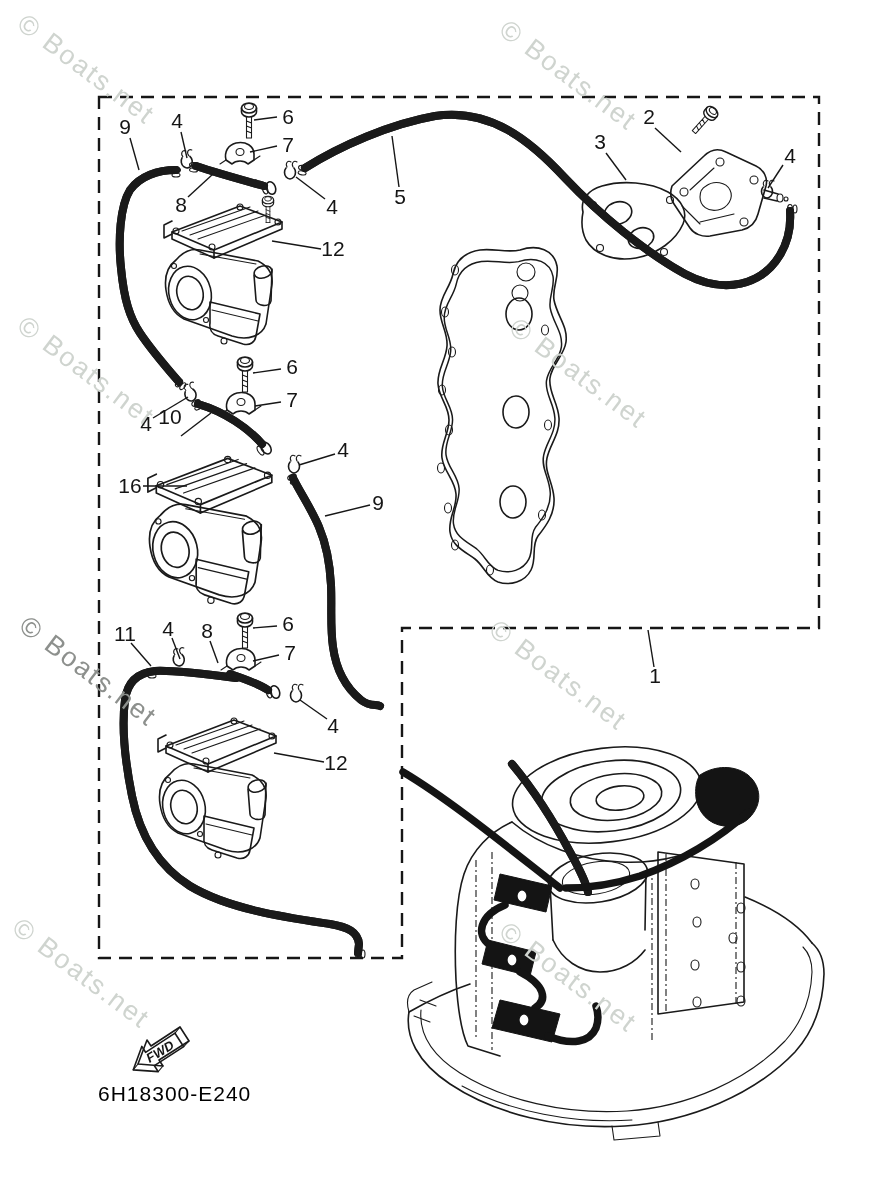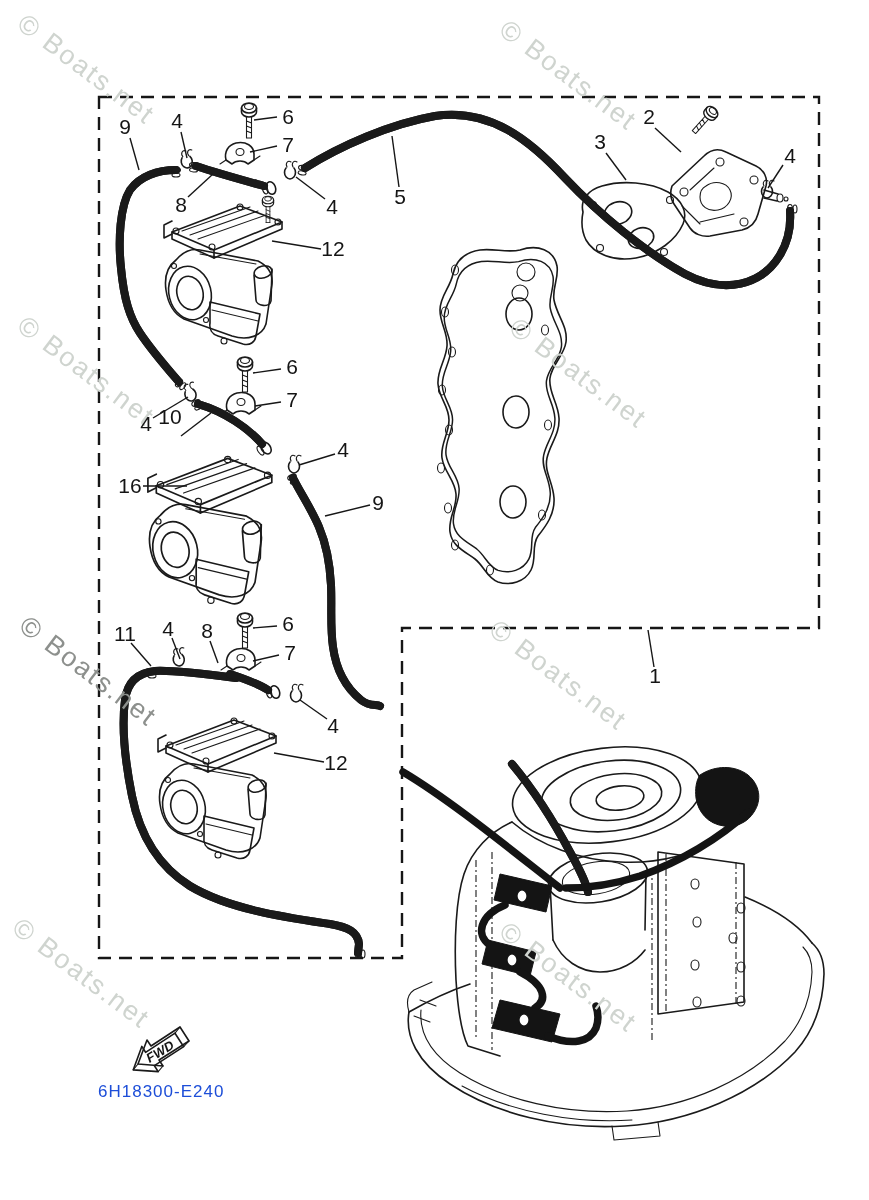--- a/index.html
+++ b/index.html
@@ -12,21 +12,21 @@
   .dd{fill:none;stroke:#1a1a1a;stroke-width:1.1;stroke-dasharray:7 3 2 3;}
   .tube-o{fill:none;stroke:#1a1a1a;stroke-width:8;stroke-linecap:round;}
   .tube-i{fill:none;stroke:#ffffff;stroke-width:4.8;stroke-linecap:round;}
   .blk{fill:#141414;stroke:#141414;stroke-linejoin:round;}
   .cable{fill:none;stroke:#141414;stroke-width:7.5;stroke-linecap:round;}
   .leader{stroke:#161616;stroke-width:1.4;}
   .wm{position:absolute;white-space:nowrap;font-size:27px;letter-spacing:2px;
       transform:rotate(37deg);transform-origin:0 0;color:#cfd4cf;user-select:none;}
   .wm.dark{color:#8d908d;}
   .callout{position:absolute;transform:translate(-50%,-50%);font-size:21px;color:#141414;}
-  .code{position:absolute;left:98px;top:1082px;font-size:17px;letter-spacing:1px;color:#1d4ed8;}
+  .code{position:absolute;left:98px;top:1082px;font-size:21px;letter-spacing:1px;color:#000000;}
   .fwd-label{position:absolute;left:141px;top:1044px;width:38px;text-align:center;
              font-size:13px;font-weight:bold;font-style:italic;color:#141414;
              transform:rotate(-31deg);}
 </style>
 </head>
 <body>
 
 <div class="stage">
 
 <svg width="869" height="1200" viewBox="0 0 869 1200">

